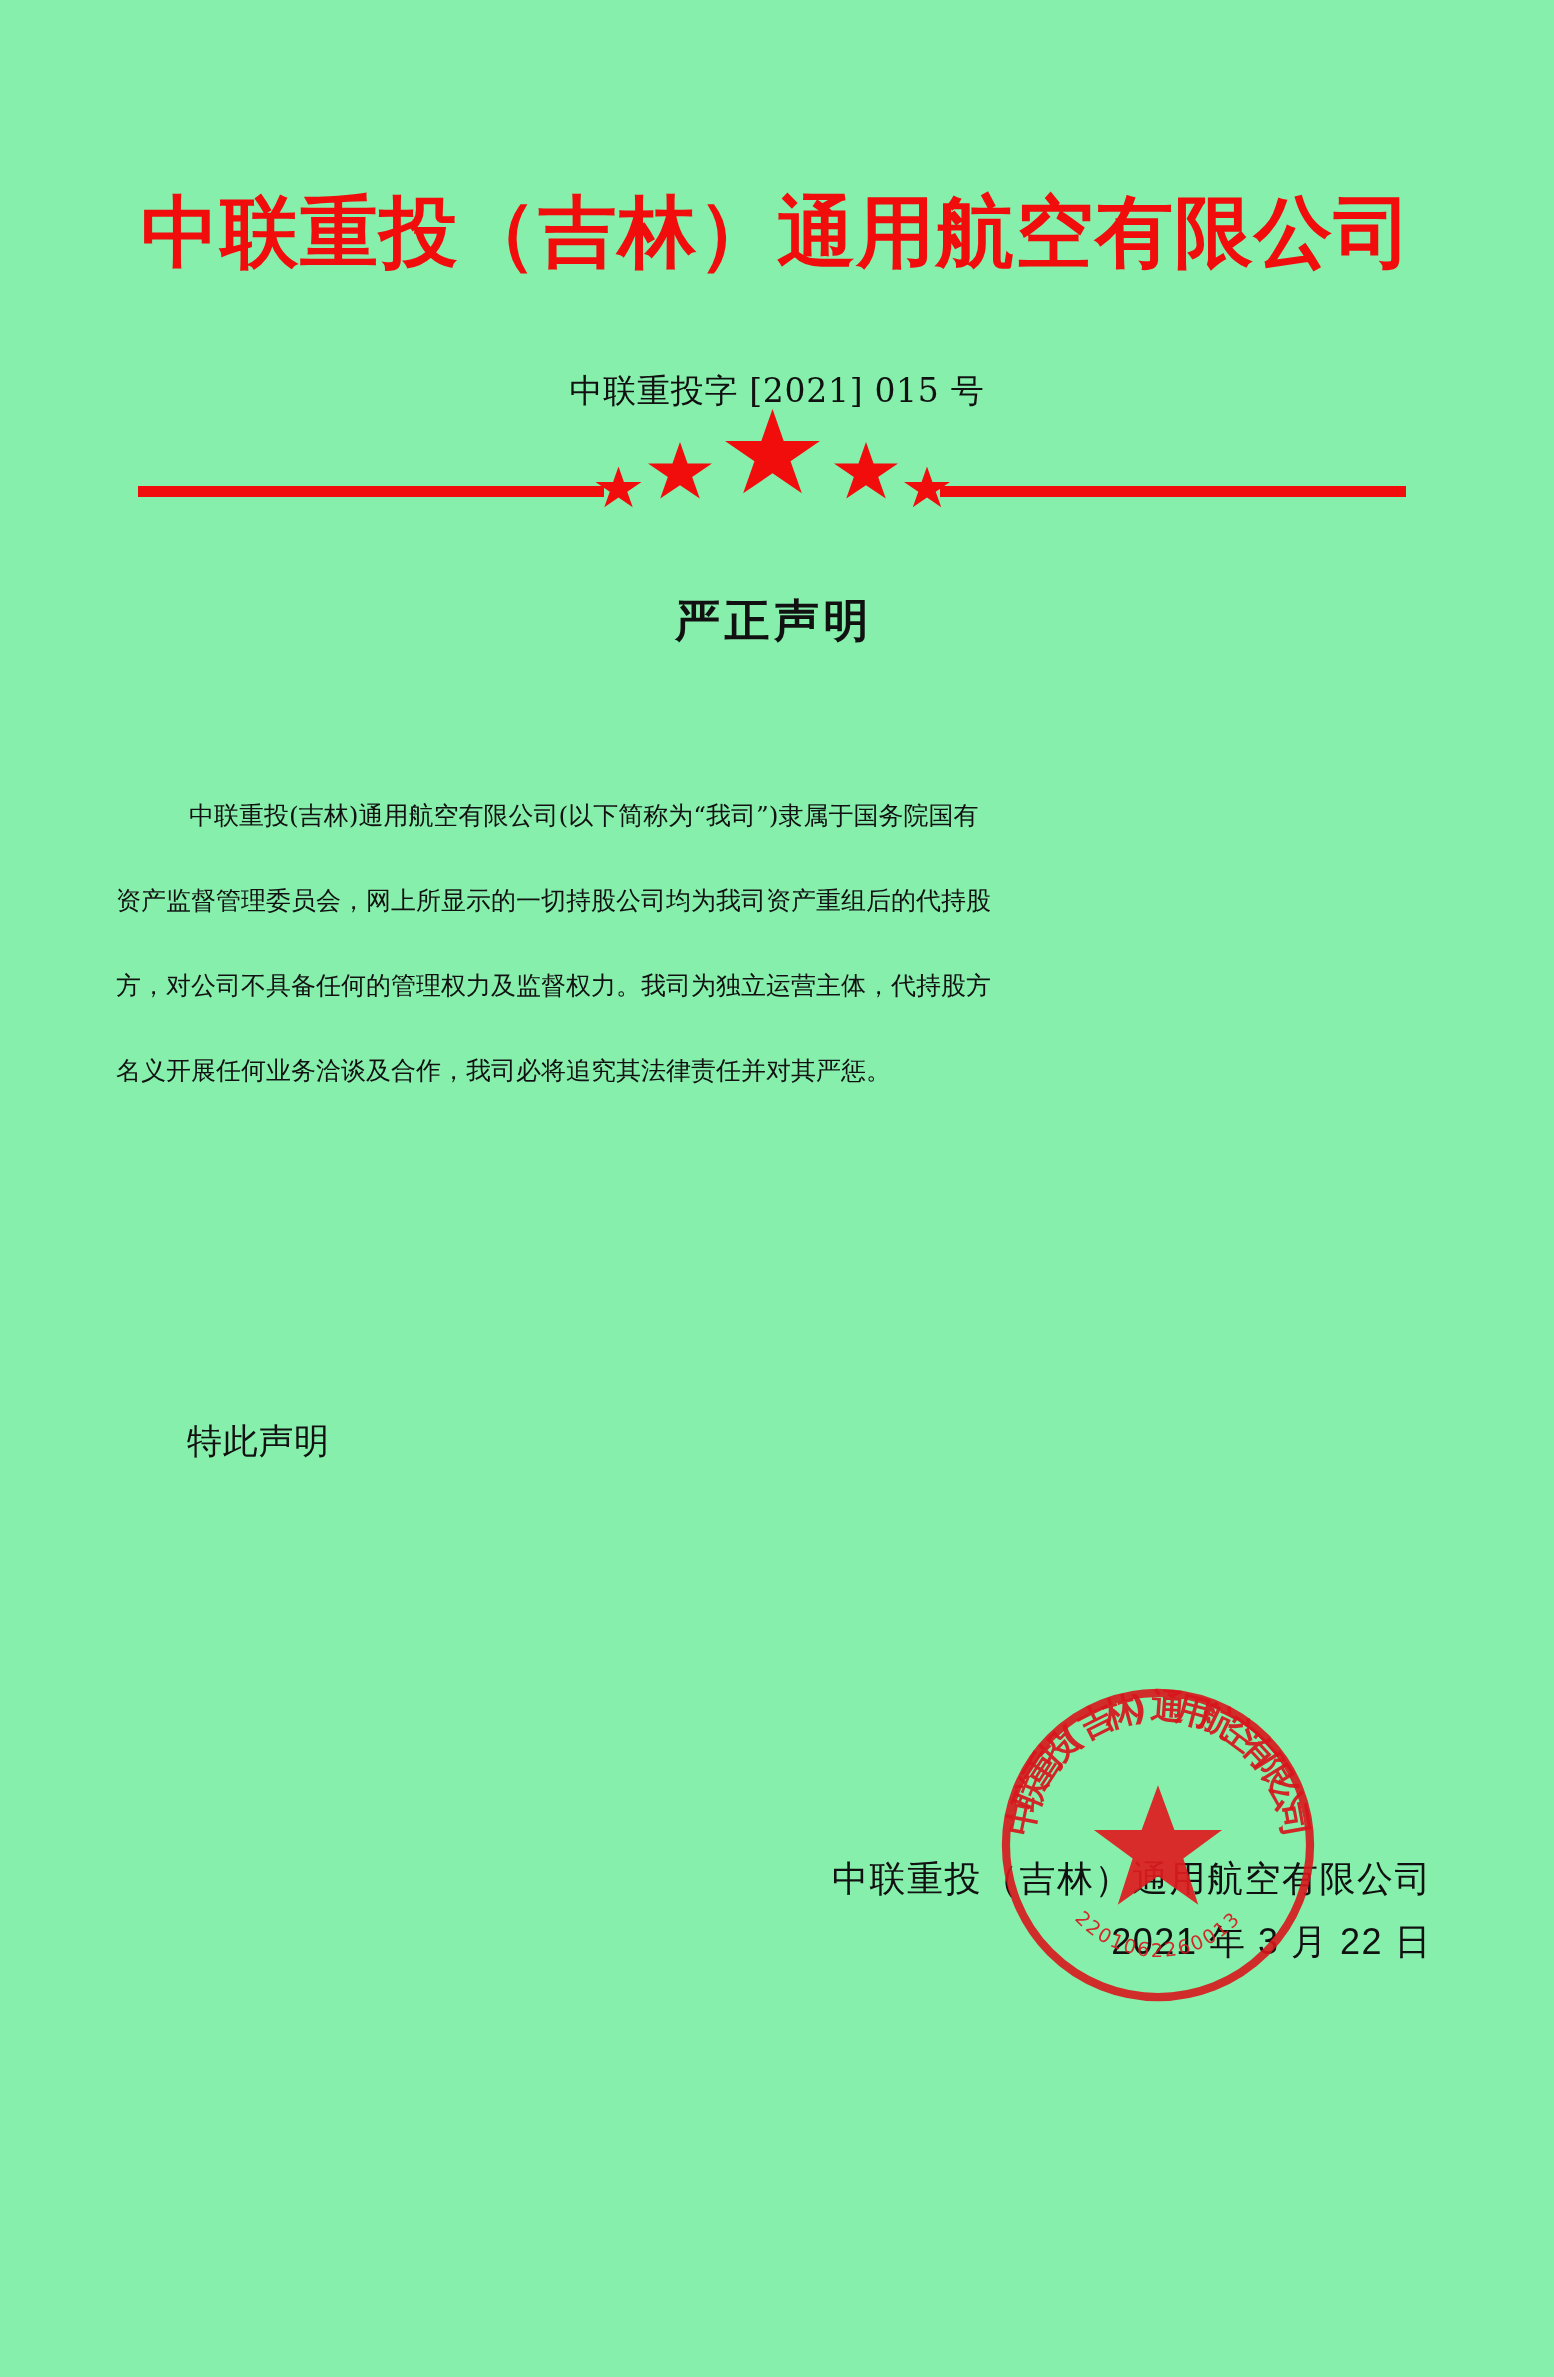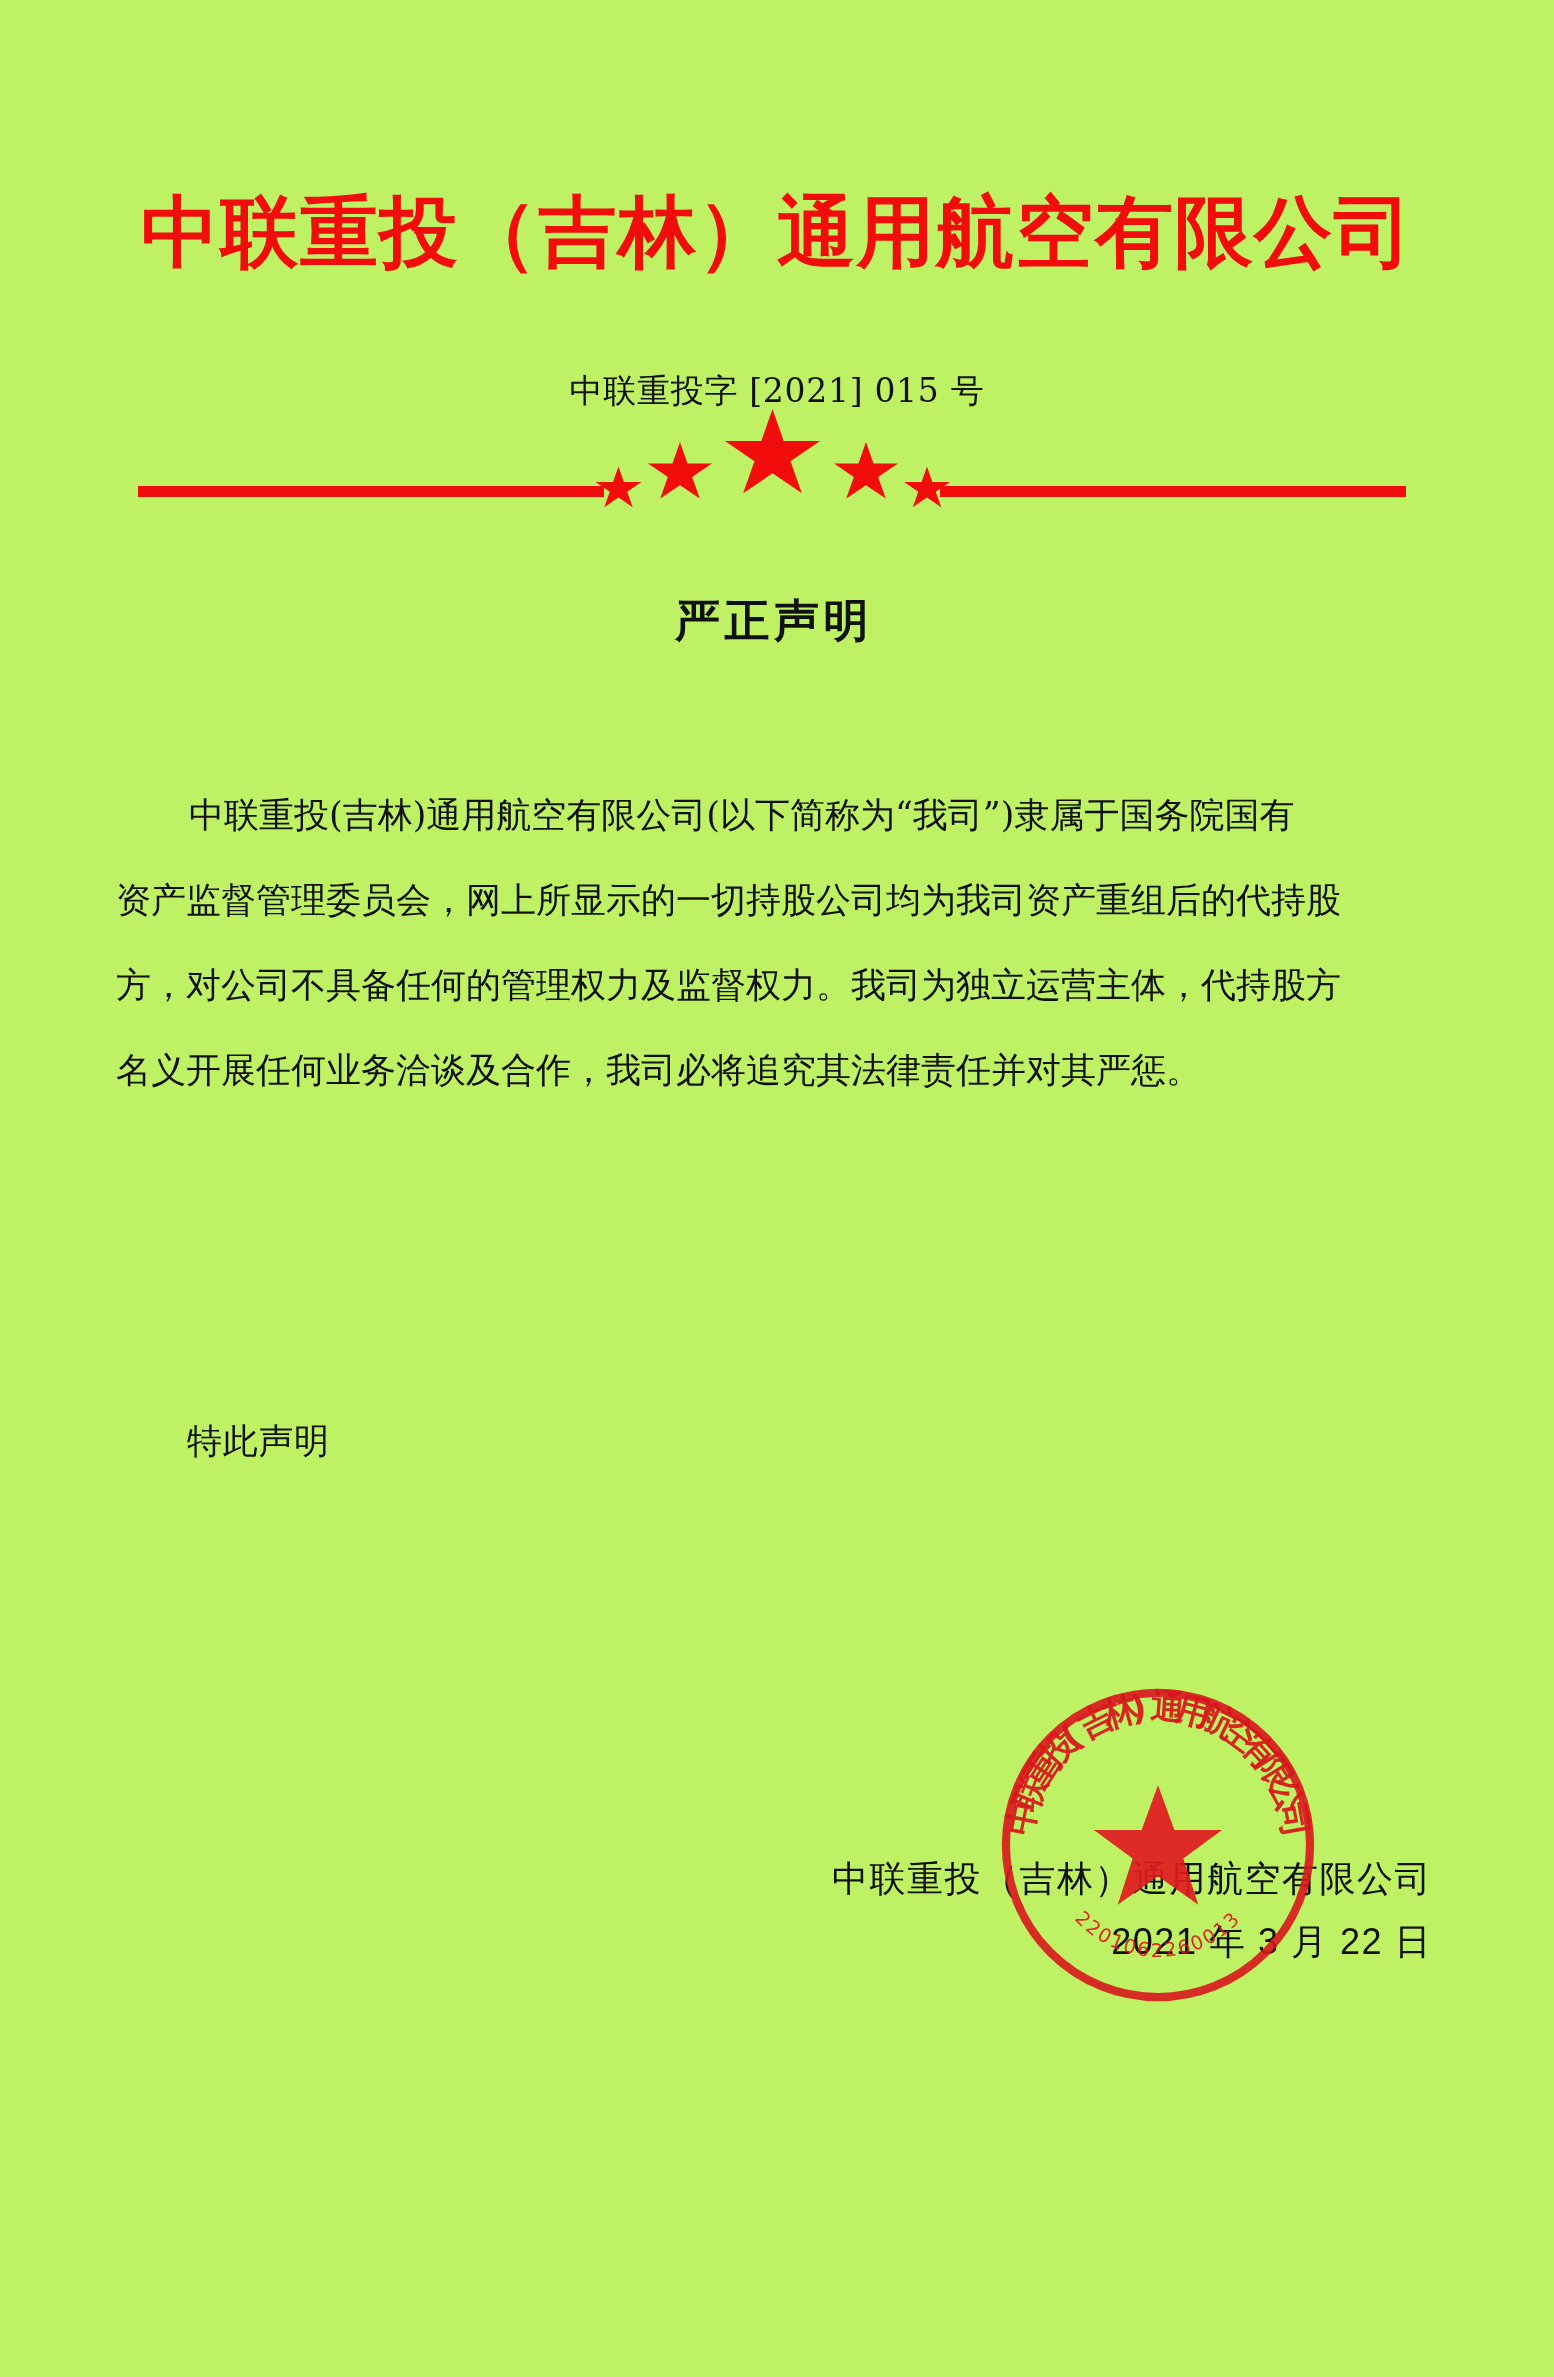--- a/index.html
+++ b/index.html
@@ -11,21 +11,21 @@
     width: 1554px;
     height: 2377px;
     position: relative;
     font-family: "DejaVu Sans", "Liberation Sans", sans-serif;
     overflow: hidden;
   }
 
   .page {
     position: absolute;
     inset: 0;
-    background: #bef264;
+    background: #86efac;
     padding-left: 20px;
   }
 
   
   .letterhead-title {
     position: absolute;
     top: 188px;
     left: 0;
     width: 1554px;
     text-align: center;
@@ -108,21 +108,21 @@
   
   .body-block {
     position: absolute;
     top: 773px;
     left: 116px;
     width: 1350px;
   }
   .body-line {
     color: #111111;
     font-family: "DejaVu Serif", "Liberation Serif", serif;
-    font-size: 35px;
+    font-size: 25px;
     line-height: 85px;
     letter-spacing: 0px;
     white-space: nowrap;
   }
   .body-line.indent {
     text-indent: 73px;
   }
 
   
   .closing {

